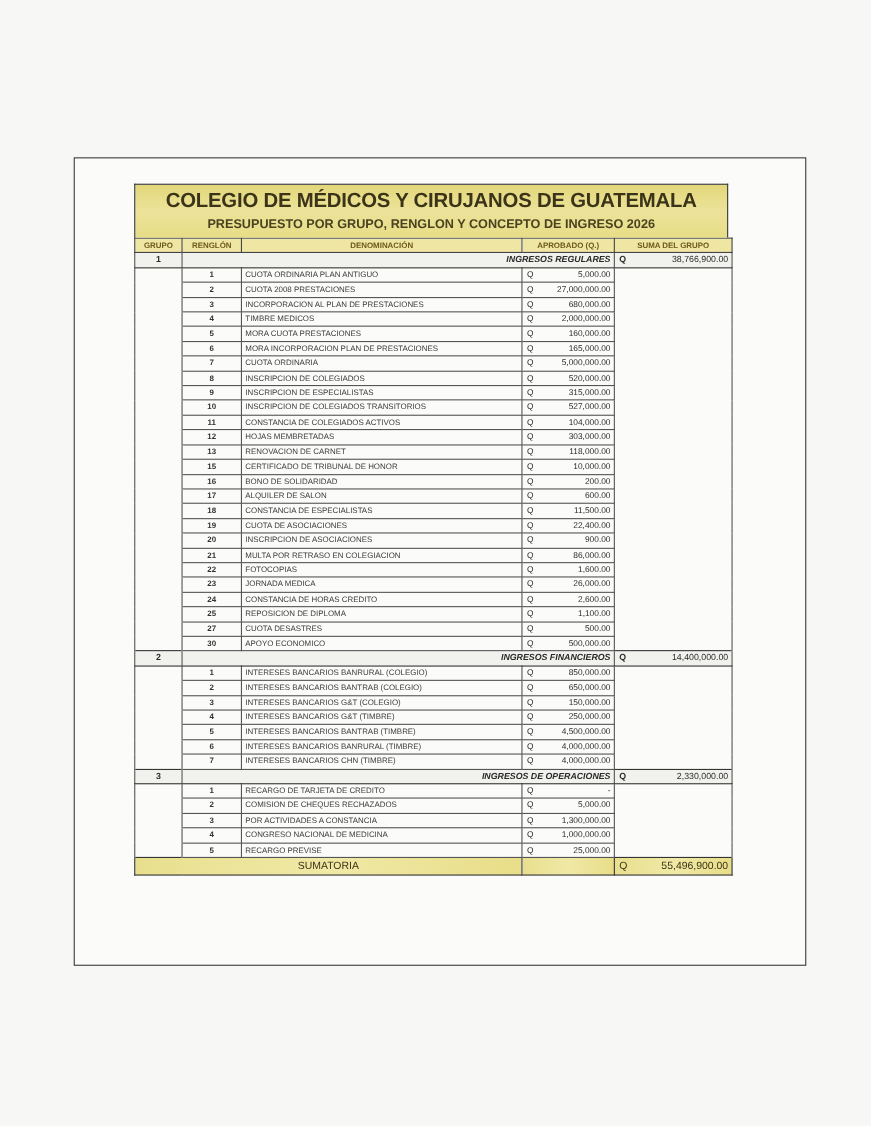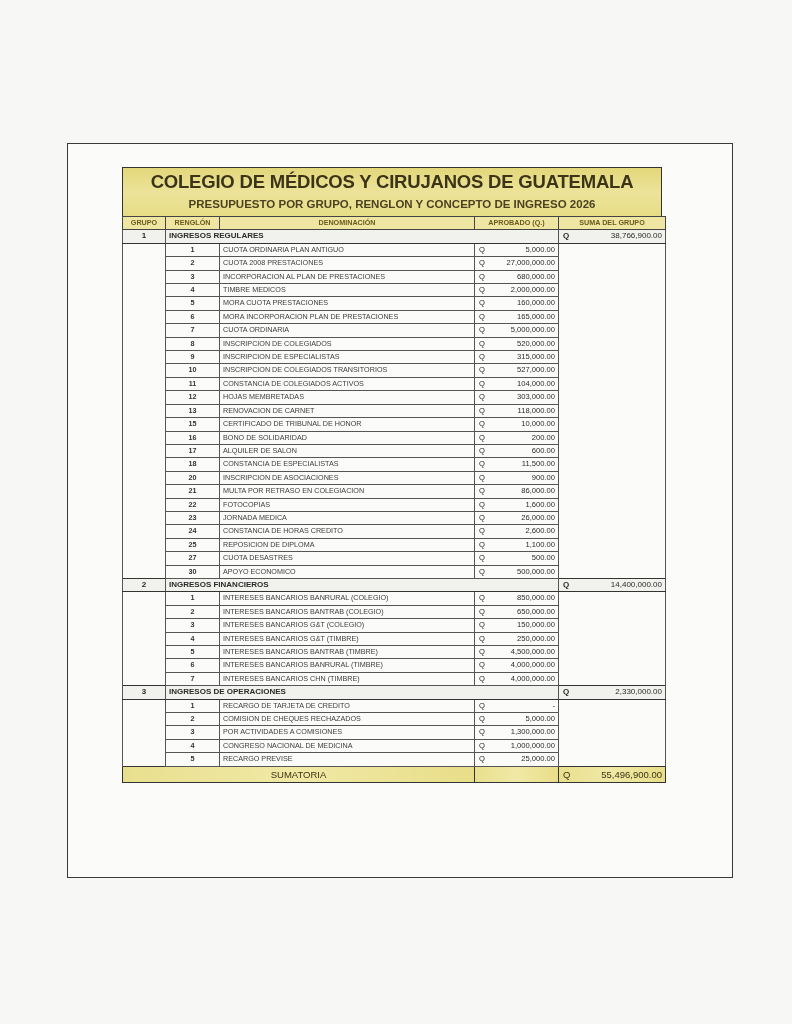--- a/index.html
+++ b/index.html
@@ -27,21 +27,21 @@
   }
   table { border-collapse: collapse; width: 540px; table-layout: fixed; }
   td, th { border: 1px solid #555; padding: 0 3px; height: 12.4px; font-size: 7.6px; line-height: 12.4px; white-space: nowrap; overflow: hidden; }
   th { background: #efe6a4; color: #6b5a1a; font-weight: bold; font-size: 7.2px; border-color: #444; }
   .c-grp { width: 36px; text-align: center; }
   .c-ren { width: 47px; text-align: center; }
   .c-den { width: 248px; }
   .c-apr { width: 77px; }
   .c-sum { width: 100px; }
   .group-row td { font-weight: bold; font-size: 8px; background: #f1f1ee; border-top: 1.5px solid #333; border-bottom: 1.5px solid #333; }
-  .group-row .gname { text-align: left; }
+  .group-row .gname { text-align: right; font-style: italic; }
   .item td.c-ren { color: #333; font-weight: bold; font-size: 7.2px; }
   .item td.c-den { color: #3c3c3c; font-size: 7.2px; }
   .money { display: flex; justify-content: space-between; }
   .money .q { padding-left: 1px; }
   .blank { border-top: none; border-bottom: none; background: #fbfbf9; }
   .grp-blank { border-top: none; border-bottom: none; background: #fbfbf9; }
   .total-row td { background: linear-gradient(90deg, #e8df8e, #f0e9a6 50%, #e8dd88); font-weight: normal; font-size: 9.5px; height: 15px; line-height: 15px; border: 1.5px solid #333; color: #3a3315; }
   .total-row .tlabel { text-align: center; font-size: 9.5px; }
   .sum-val { font-weight: normal; }
 </style>
@@ -275,20 +275,32 @@
           <td class="c-apr">
             <div class="money">
               <span class="q">Q</span>
               <span>11,500.00</span>
             </div>
           </td>
           <td class="c-sum blank"></td>
         </tr>
         <tr class="item">
           <td class="c-grp grp-blank"></td>
+          <td class="c-ren">19</td>
+          <td class="c-den">CUOTA DE ASOCIACIONES</td>
+          <td class="c-apr">
+            <div class="money">
+              <span class="q">Q</span>
+              <span>22,400.00</span>
+            </div>
+          </td>
+          <td class="c-sum blank"></td>
+        </tr>
+        <tr class="item">
+          <td class="c-grp grp-blank"></td>
           <td class="c-ren">20</td>
           <td class="c-den">INSCRIPCION DE ASOCIACIONES</td>
           <td class="c-apr">
             <div class="money">
               <span class="q">Q</span>
               <span>900.00</span>
             </div>
           </td>
           <td class="c-sum blank"></td>
         </tr>
@@ -500,21 +512,21 @@
             <div class="money">
               <span class="q">Q</span>
               <span>5,000.00</span>
             </div>
           </td>
           <td class="c-sum blank"></td>
         </tr>
         <tr class="item">
           <td class="c-grp grp-blank"></td>
           <td class="c-ren">3</td>
-          <td class="c-den">POR ACTIVIDADES A COMISIONES</td>
+          <td class="c-den">POR ACTIVIDADES A CONSTANCIA</td>
           <td class="c-apr">
             <div class="money">
               <span class="q">Q</span>
               <span>1,300,000.00</span>
             </div>
           </td>
           <td class="c-sum blank"></td>
         </tr>
         <tr class="item">
           <td class="c-grp grp-blank"></td>

